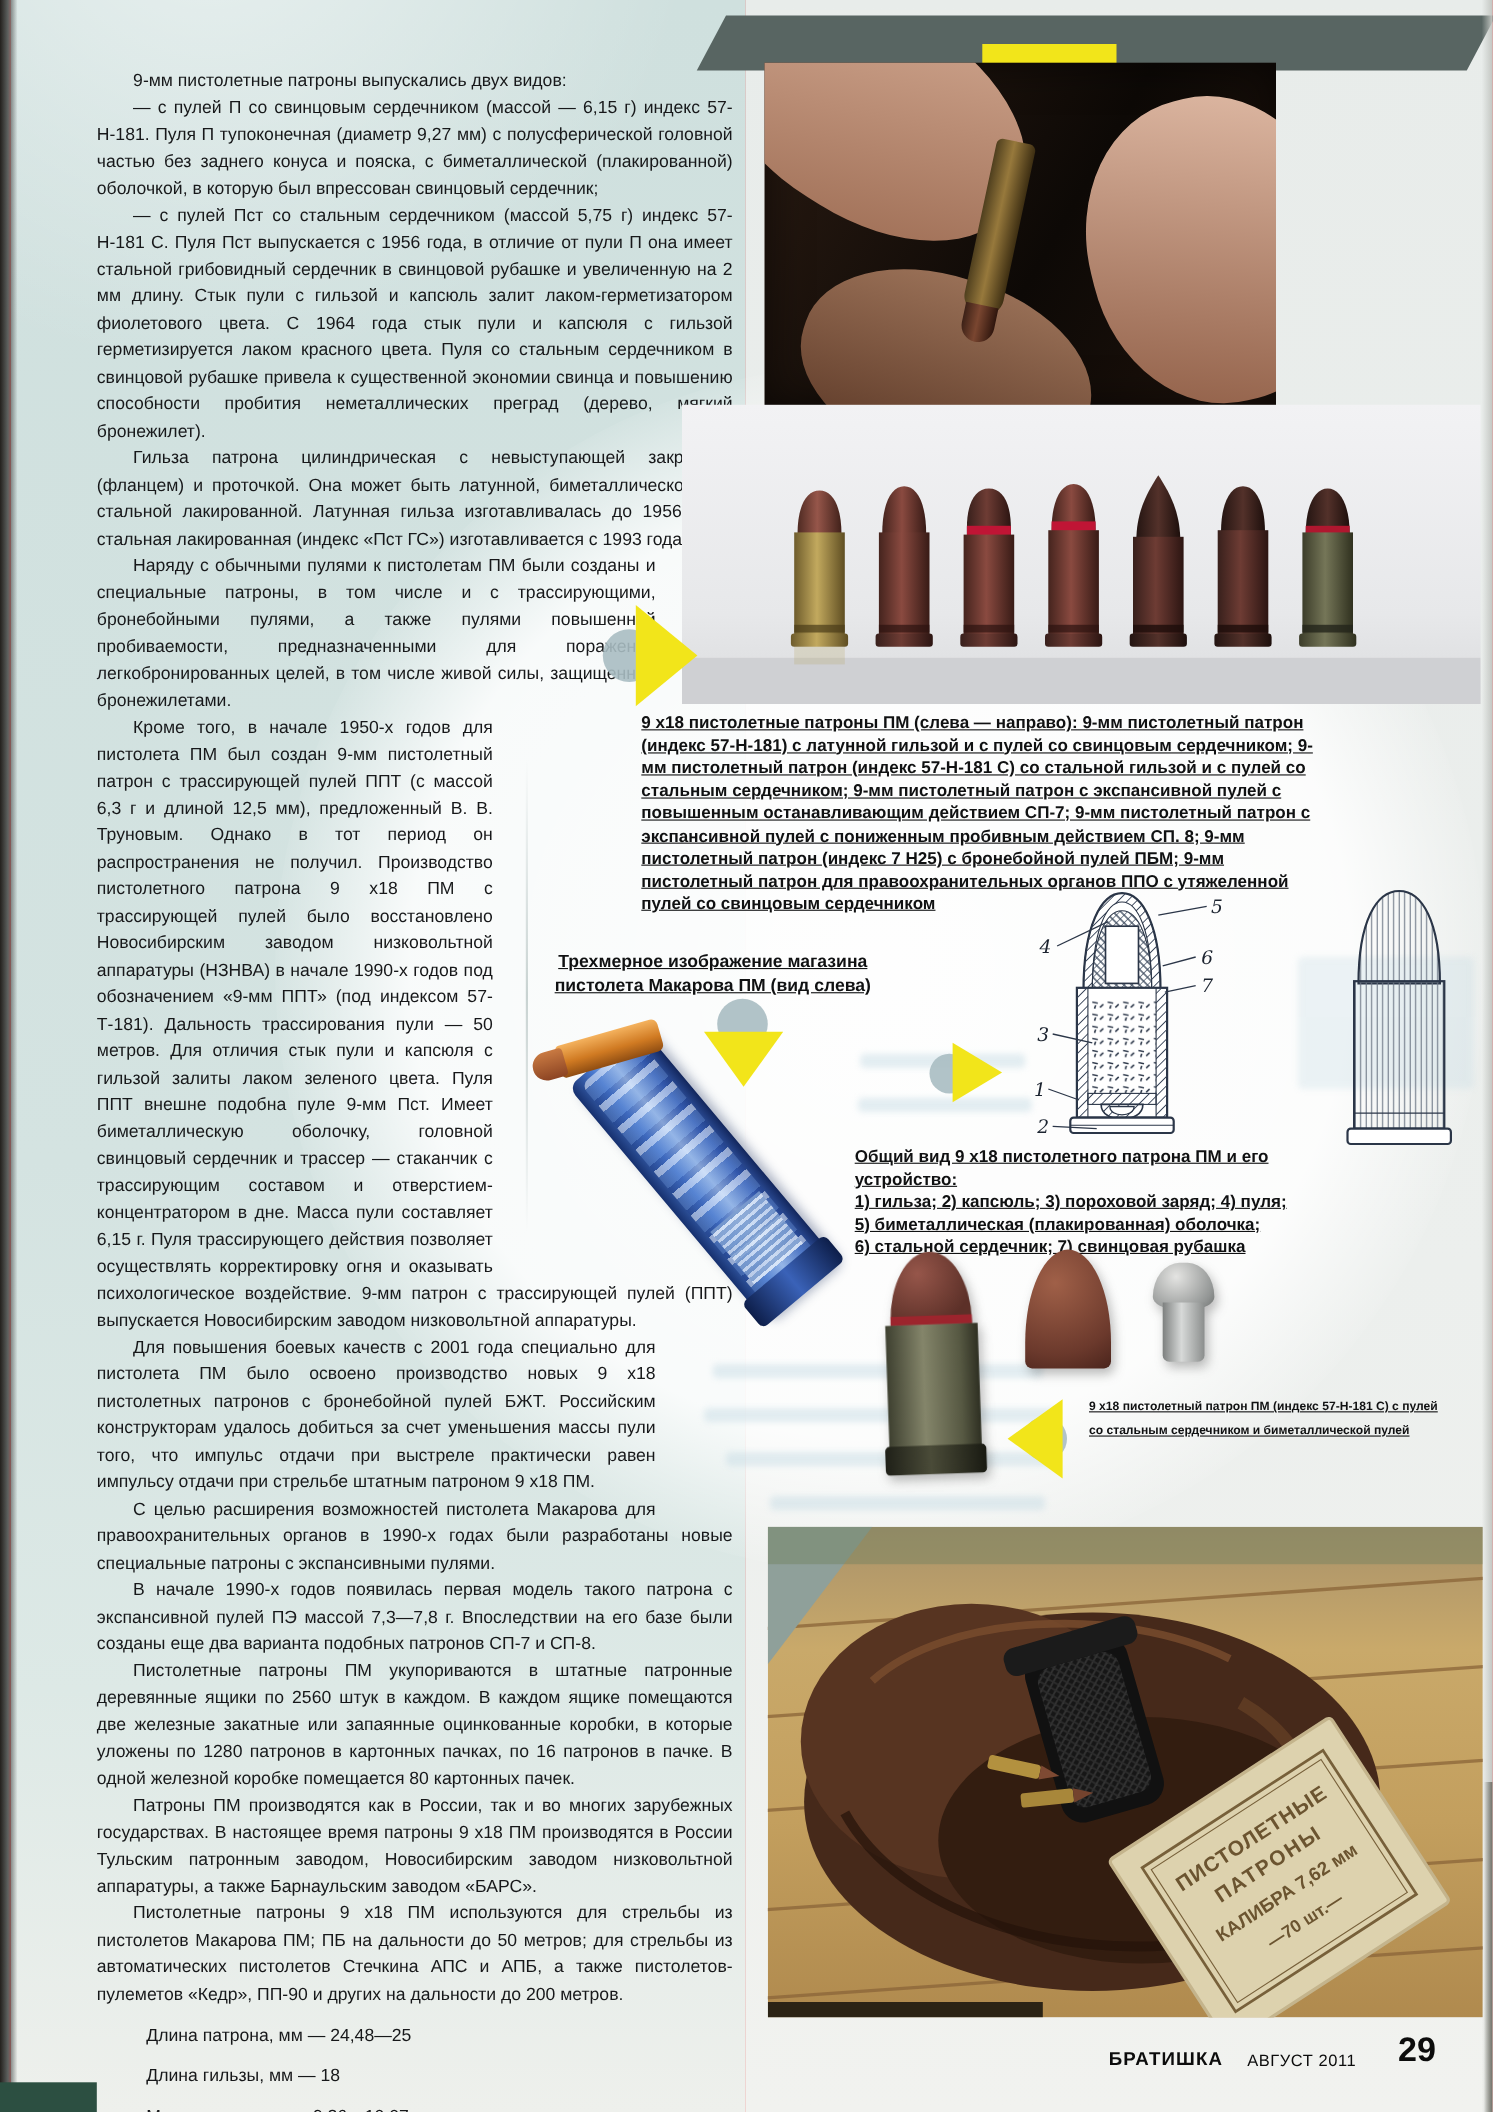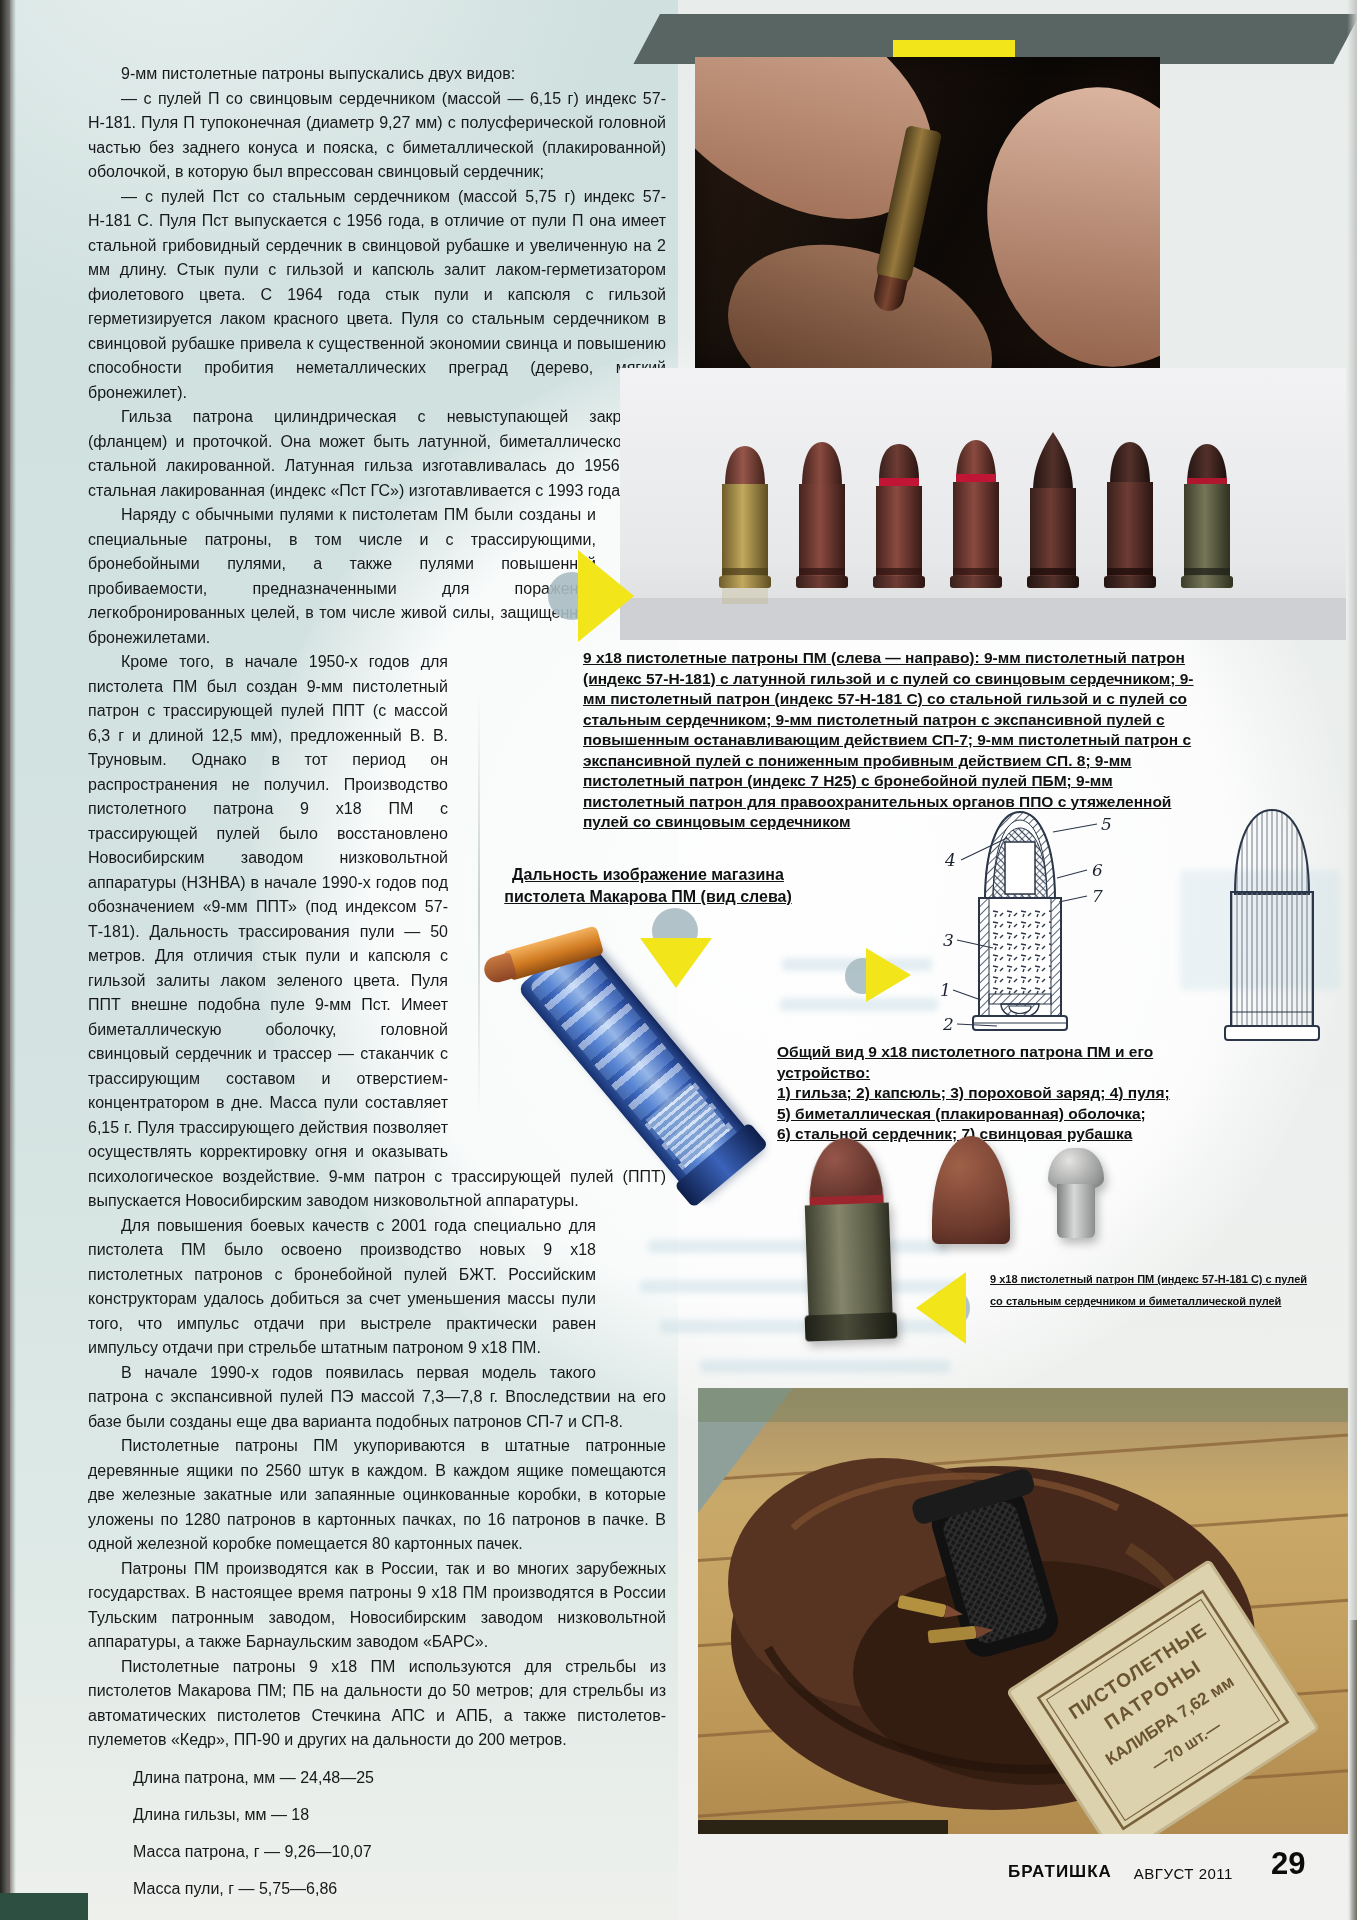--- a/index.html
+++ b/index.html
@@ -130,20 +130,21 @@
     <p>9-мм пистолетные патроны выпускались двух видов:</p>
     <p>— с пулей П со свинцовым сердечником (массой — 6,15 г) индекс 57-Н-181. Пуля П тупоконечная (диаметр 9,27 мм) с полусферической головной частью без заднего конуса и пояска, с биметаллической (плакированной) оболочкой, в которую был впрессован свинцовый сердечник;</p>
     <p>— с пулей Пст со стальным сердечником (массой 5,75 г) индекс 57-Н-181 С. Пуля Пст выпускается с 1956 года, в отличие от пули П она имеет стальной грибовидный сердечник в свинцовой рубашке и увеличенную на 2 мм длину. Стык пули с гильзой и капсюль залит лаком-герметизатором фиолетового цвета. С 1964 года стык пули и капсюля с гильзой герметизируется лаком красного цвета. Пуля со стальным сердечником в свинцовой рубашке привела к существенной экономии свинца и повышению способности пробития неметаллических преград (дерево, мягкий бронежилет).</p>
     <p>Гильза патрона цилиндрическая с невыступающей закраиной (фланцем) и проточкой. Она может быть латунной, биметаллической или стальной лакированной. Латунная гильза изготавливалась до 1956 года, стальная лакированная (индекс «Пст ГС») изготавливается с 1993 года.</p>
     <div class="float-a"></div>
     <p>Наряду с обычными пулями к пистолетам ПМ были созданы и специальные патроны, в том числе и с трассирующими, бронебойными пулями, а также пулями повышенной пробиваемости, предназначенными для поражения легкобронированных целей, в том числе живой силы, защищенной бронежилетами.</p>
     <div class="float-b"></div>
     <p>Кроме того, в начале 1950-х годов для пистолета ПМ был создан 9-мм пистолетный патрон с трассирующей пулей ППТ (с массой 6,3 г и длиной 12,5 мм), предложенный В. В. Труновым. Однако в тот период он распространения не получил. Производство пистолетного патрона 9 х18 ПМ с трассирующей пулей было восстановлено Новосибирским заводом низковольтной аппаратуры (НЗНВА) в начале 1990-х годов под обозначением «9-мм ППТ» (под индексом 57-Т-181). Дальность трассирования пули — 50 метров. Для отличия стык пули и капсюля с гильзой залиты лаком зеленого цвета. Пуля ППТ внешне подобна пуле 9-мм Пст. Имеет биметаллическую оболочку, головной свинцовый сердечник и трассер — стаканчик с трассирующим составом и отверстием-концентратором в дне. Масса пули составляет 6,15 г. Пуля трассирующего действия позволяет осуществлять корректировку огня и оказывать психологическое воздействие. 9-мм патрон с трассирующей пулей (ППТ) выпускается Новосибирским заводом низковольтной аппаратуры.</p>
     <div class="float-c"></div>
     <p>Для повышения боевых качеств с 2001 года специально для пистолета ПМ было освоено производство новых 9 х18 пистолетных патронов с бронебойной пулей БЖТ. Российским конструкторам удалось добиться за счет уменьшения массы пули того, что импульс отдачи при выстреле практически равен импульсу отдачи при стрельбе штатным патроном 9 х18 ПМ.</p>
+    <p>С целью расширения возможностей пистолета Макарова для правоохранительных органов в 1990-х годах были разработаны новые специальные патроны с экспансивными пулями.</p>
     <p>В начале 1990-х годов появилась первая модель такого патрона с экспансивной пулей ПЭ массой 7,3—7,8 г. Впоследствии на его базе были созданы еще два варианта подобных патронов СП-7 и СП-8.</p>
     <p>Пистолетные патроны ПМ укупориваются в штатные патронные деревянные ящики по 2560 штук в каждом. В каждом ящике помещаются две железные закатные или запаянные оцинкованные коробки, в которые уложены по 1280 патронов в картонных пачках, по 16 патронов в пачке. В одной железной коробке помещается 80 картонных пачек.</p>
     <p>Патроны ПМ производятся как в России, так и во многих зарубежных государствах. В настоящее время патроны 9 х18 ПМ производятся в России Тульским патронным заводом, Новосибирским заводом низковольтной аппаратуры, а также Барнаульским заводом «БАРС».</p>
     <p>Пистолетные патроны 9 х18 ПМ используются для стрельбы из пистолетов Макарова ПМ; ПБ на дальности до 50 метров; для стрельбы из автоматических пистолетов Стечкина АПС и АПБ, а также пистолетов-пулеметов «Кедр», ПП-90 и других на дальности до 200 метров.</p>
     <div class="specs">
       <p>Длина патрона, мм — 24,48—25</p>
       <p>Длина гильзы, мм — 18</p>
       <p>Масса патрона, г — 9,26—10,07</p>
       <p>Масса пули, г — 5,75—6,86</p>
 
@@ -246,21 +247,21 @@
         <rect x="561" y="208" width="52" height="12" rx="3" fill="url(#gGreen)"></rect>
       </g>
     </svg>
   </div>
 
   <div class="deco-circle" style="left:548px;top:572px;width:48px;height:48px;"></div>
   <div class="tri tri-right" style="left:578px;top:550px;"></div>
 
   <div class="cap" style="left:583px;top:648px;width:612px;">9 х18 пистолетные патроны ПМ (слева — направо): 9-мм пистолетный патрон (индекс 57-Н-181) с латунной гильзой и с пулей со свинцовым сердечником; 9-мм пистолетный патрон (индекс 57-Н-181 С) со стальной гильзой и с пулей со стальным сердечником; 9-мм пистолетный патрон с экспансивной пулей с повышенным останавливающим действием СП-7; 9-мм пистолетный патрон с экспансивной пулей с пониженным пробивным действием СП. 8; 9-мм пистолетный патрон (индекс 7 Н25) с бронебойной пулей ПБМ; 9-мм пистолетный патрон для правоохранительных органов ППО с утяжеленной пулей со свинцовым сердечником</div>
 
-  <div class="cap" style="left:497px;top:864px;width:302px;text-align:center;font-size:16px;line-height:22px;">Дальность изображение магазина пистолета Макарова ПМ (вид слева)</div>
+  <div class="cap" style="left:497px;top:864px;width:302px;text-align:center;font-size:16px;line-height:22px;">Трехмерное изображение магазина пистолета Макарова ПМ (вид слева)</div>
 
   <div class="deco-circle" style="left:652px;top:908px;width:46px;height:46px;"></div>
   <div class="tri tri-down" style="left:640px;top:938px;"></div>
 
   <div class="mag-wrap">
     <div class="mag-body">
       <div class="mag-ribs"></div>
       <div class="mag-spring"></div>
       <div class="mag-base"></div>
     </div>

